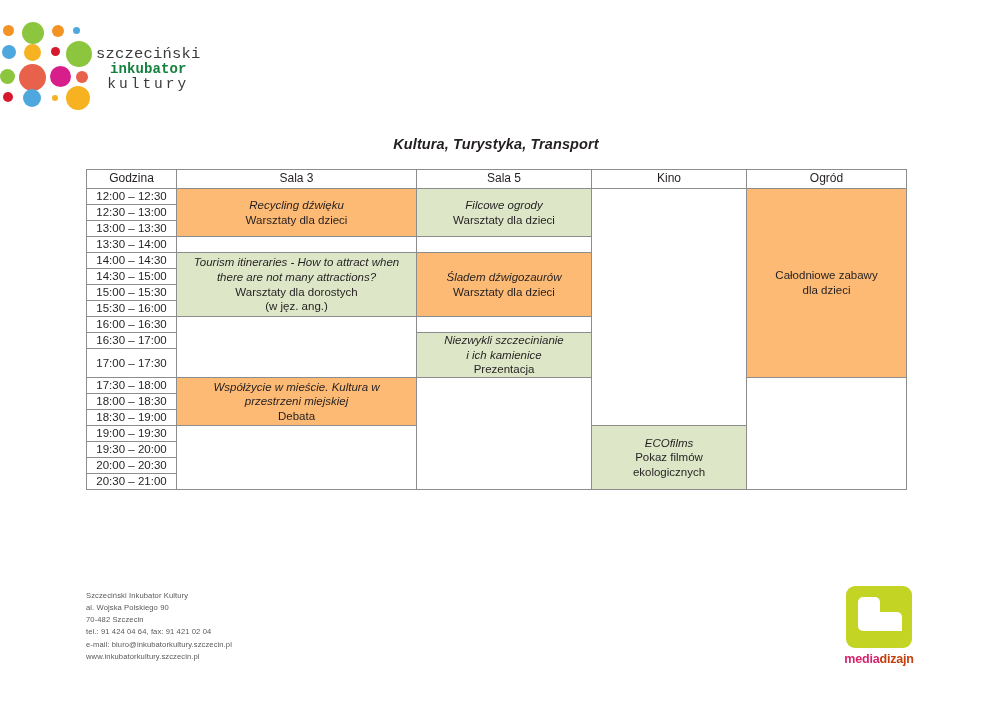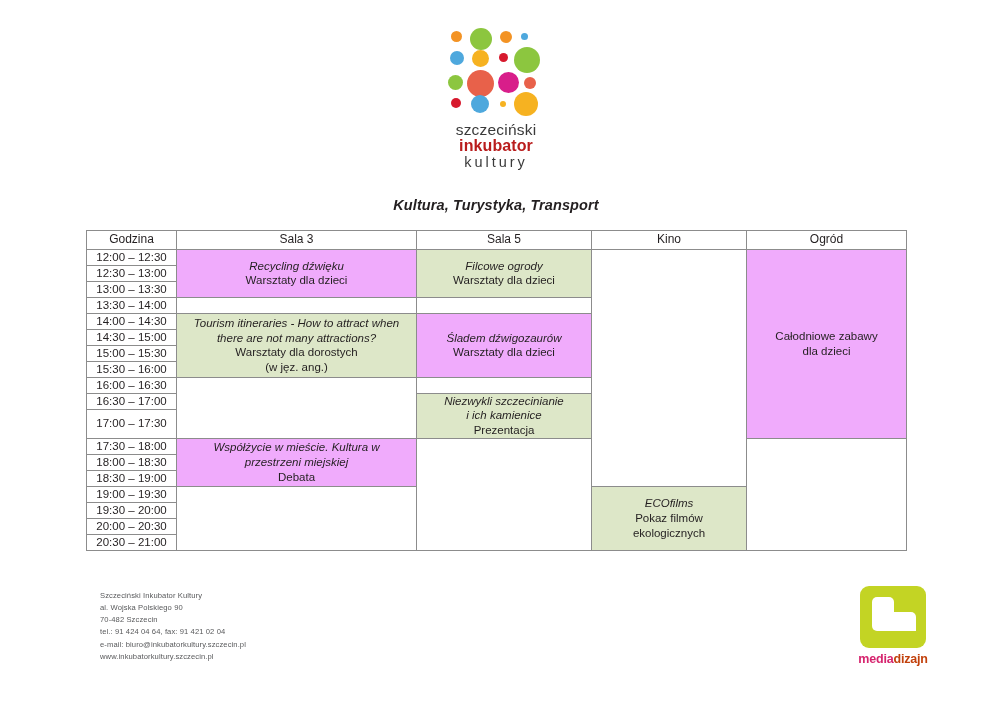--- a/index.html
+++ b/index.html
@@ -14,23 +14,24 @@
     font-family: "Liberation Sans", sans-serif;
     color: #231f20;
     overflow: hidden;
     position: relative;
   }
 
   
   .logo-block {
     width: 100%;
     display: flex;
-    flex-direction: column;
+    flex-direction: row;
     align-items: center;
-    padding-top: 28px;
+    padding-top: 22px;
+    font-family: Liberation Mono, monospace;
   }
   .dot-grid {
     position: relative;
     width: 96px;
     height: 88px;
   }
   .dot {
     position: absolute;
     border-radius: 50%;
   }
@@ -38,23 +39,23 @@
     margin-top: 6px;
     text-align: center;
     line-height: 1.06;
   }
   .logo-l1 {
     font-size: 15.5px;
     color: #3a3a3a;
     letter-spacing: .2px;
   }
   .logo-l2 {
-    font-size: 16px;
-    font-weight: bold;
-    color: #b91c1c;
+    font-size: 14px;
+    font-weight: bold;
+    color: #15803d;
     letter-spacing: .1px;
   }
   .logo-l3 {
     font-size: 14.5px;
     color: #3a3a3a;
     letter-spacing: 3.0px;
   }
 
   
   .title-block {
@@ -107,34 +108,34 @@
   td.time.tall { height: 28px; }
   td.empty { background: #ffffff; }
   td.ev {
     padding: 3px 4px;
   }
   .ev-title {
     font-style: italic;
     display: block;
   }
   .ev-sub { display: block; }
-  .blue { background: #f0abfc; }
+  .blue { background: #fdba74; }
   .green { background: #dde7c8; }
 
   
   col.c-time { width: 90px; }
   col.c-s3   { width: 240px; }
   col.c-s5   { width: 175px; }
   col.c-kino { width: 155px; }
   col.c-ogrod{ width: 160px; }
 
   
   .footer {
     position: absolute;
-    left: 14px;
+    left: 0;
     right: 0;
     bottom: 26px;
     height: 92px;
   }
   .addr {
     position: absolute;
     left: 86px;
     top: 6px;
     font-size: 7.6px;
     line-height: 1.60;

